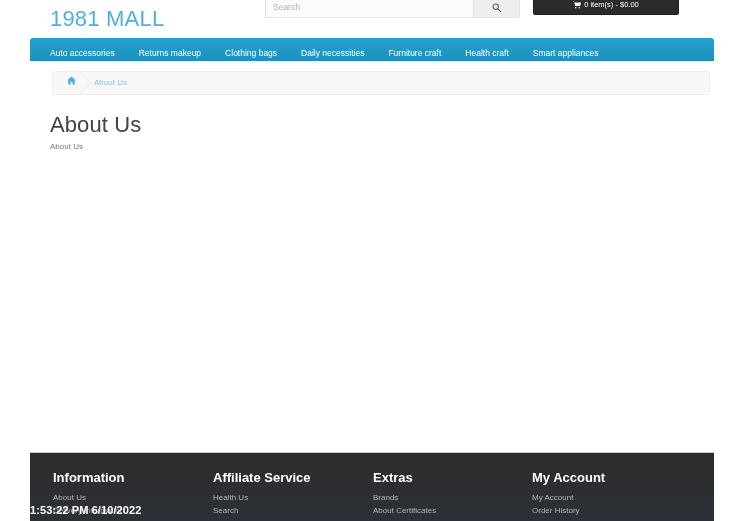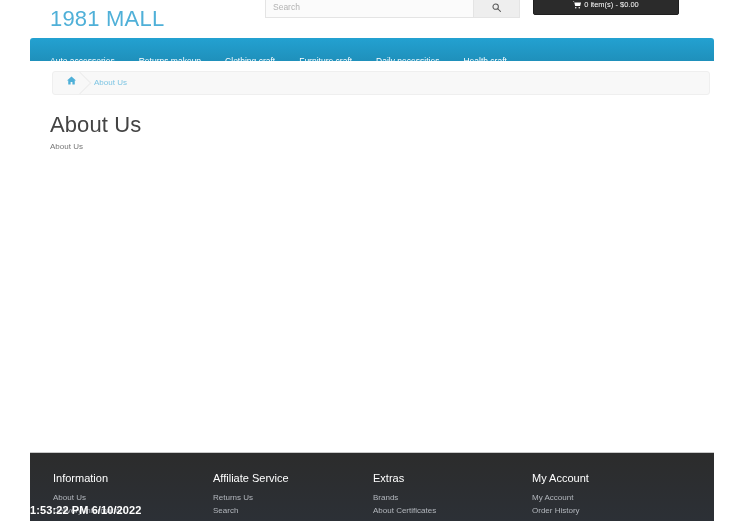--- a/index.html
+++ b/index.html
@@ -105,21 +105,21 @@
     background: #229ac8;
     background: linear-gradient(to bottom, #23a1d1 0%, #1f90bb 100%);
     border-radius: 3px 3px 0 0;
     display: flex;
     align-items: center;
     padding-left: 8px;
   }
   .nav-item {
     color: #ffffff;
     font-size: 8.5px;
-    padding: 12px 12px;
+    padding: 4px 12px;
     line-height: 23px;
     height: 23px;
     cursor: pointer;
     white-space: nowrap;
     text-decoration: none;
   }
 
   
   #breadcrumb-wrap {
     top: 71px;
@@ -194,22 +194,22 @@
     background: #2b2e33;
     background: linear-gradient(to bottom, #2c2c2c 0%, #2c3036 100%);
     border-top: 1px solid #c9c9c9;
     overflow: hidden;
   }
   .footer-col {
     position: absolute;
     top: 20px;
   }
   .footer-col h5 {
-    font-size: 11px;
-    font-weight: normal;
+    font-size: 13px;
+    font-weight: bold;
     color: #ffffff;
     margin-bottom: 8px;
     line-height: 10px;
     white-space: nowrap;
   }
   .footer-col a {
     display: block;
     font-size: 8px;
     color: #b3b7bd;
     text-decoration: none;
@@ -268,24 +268,25 @@
         </span>
         <span>0 item(s) - $0.00</span>
       </div>
     </div>
 
   </div>
 
   <div id="nav" class="container">
     <a class="nav-item">Auto accessories</a>
     <a class="nav-item">Returns makeup</a>
-    <a class="nav-item">Clothing craft</a>
+    <a class="nav-item">Clothing bags</a>
+    <a class="nav-item">Daily necessities</a>
     <a class="nav-item">Furniture craft</a>
-    <a class="nav-item">Daily necessities</a>
     <a class="nav-item">Health craft</a>
+    <a class="nav-item">Smart appliances</a>
   </div>
 
   <div id="breadcrumb-wrap" class="container">
     <div id="breadcrumb">
       <a class="crumb">
         <span class="home-ico">
           <svg width="9" height="9" viewBox="0 0 16 16" fill="#4fb0d8">
             <path d="M8 1L0 8h2.2v7h4.2v-4.3h3.2V15h4.2V8H16z"></path>
           </svg>
         </span>
@@ -304,21 +305,21 @@
     <div class="footer-col" id="col-information">
       <h5>Information</h5>
       <a>About Us</a>
       <a>Delivery Information</a>
       <a>Privacy Policy</a>
 
     </div>
 
     <div class="footer-col" id="col-customer-service">
       <h5>Affiliate Service</h5>
-      <a>Returns Us</a>
+      <a>Health Us</a>
       <a>Search</a>
       <a>Site Map</a>
     </div>
 
     <div class="footer-col" id="col-extras">
       <h5>Extras</h5>
       <a>Brands</a>
       <a>About Certificates</a>
       <a>Affiliate</a>
 

